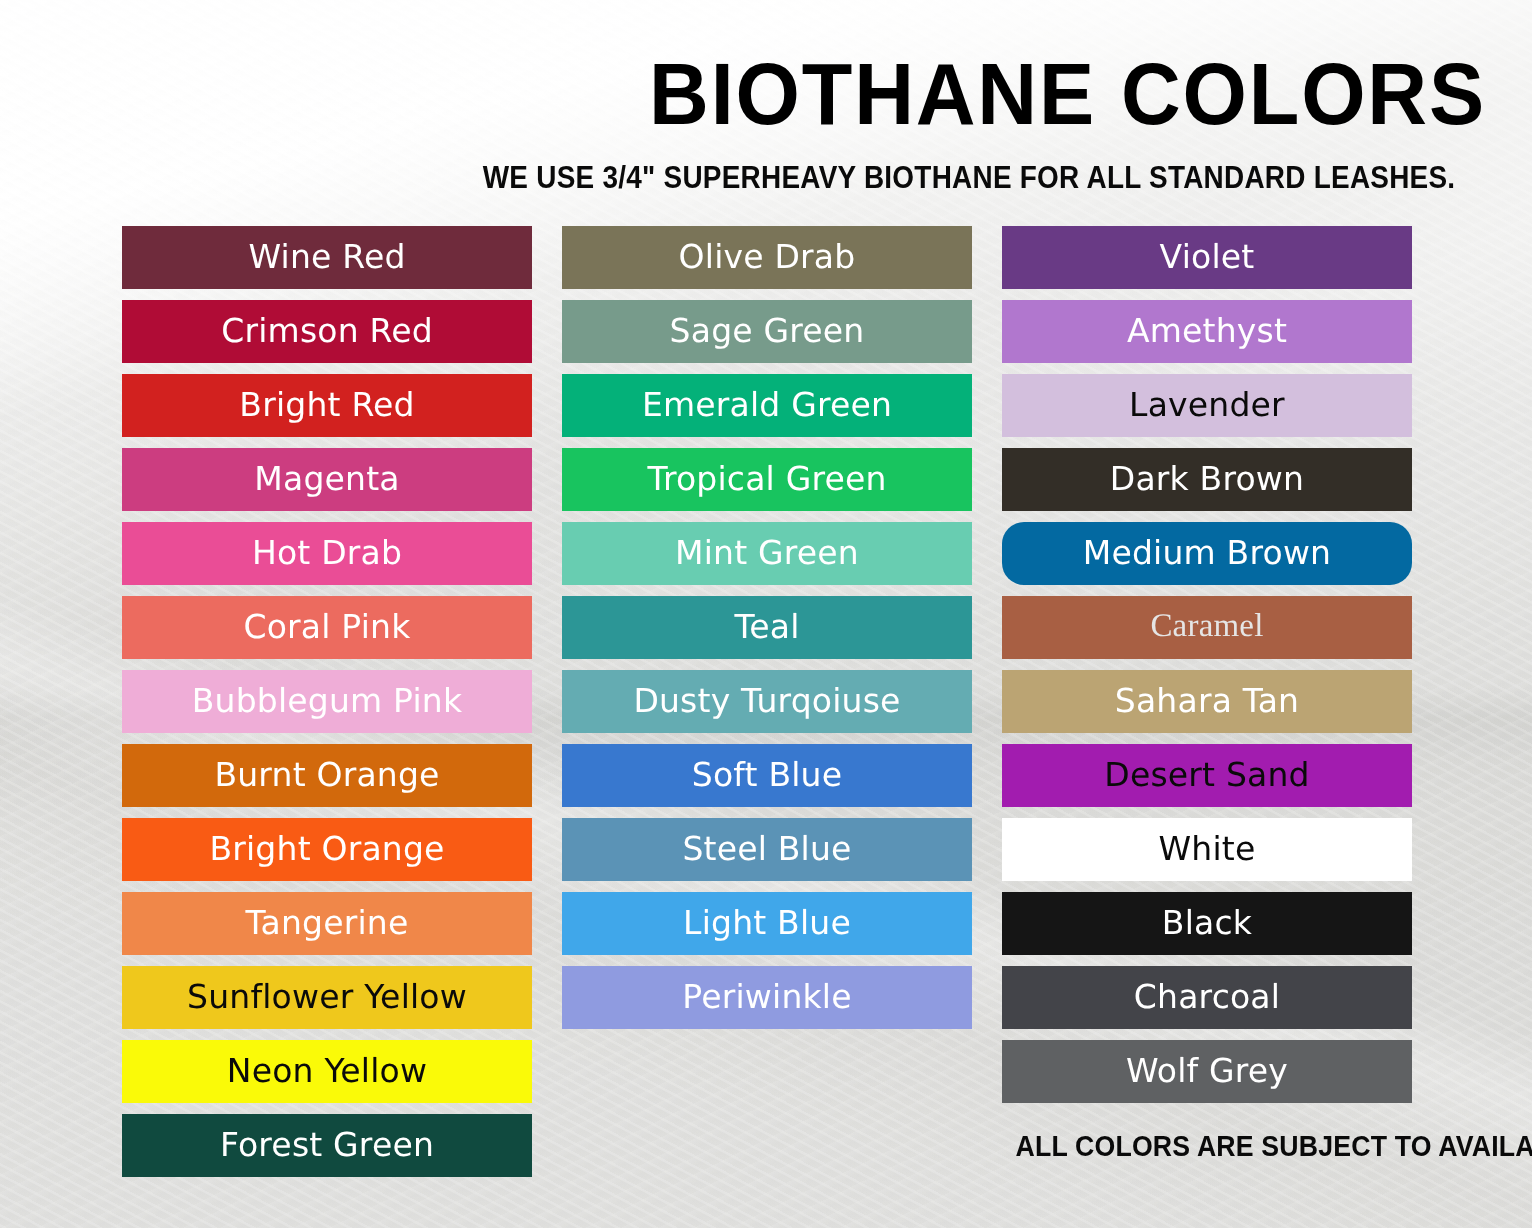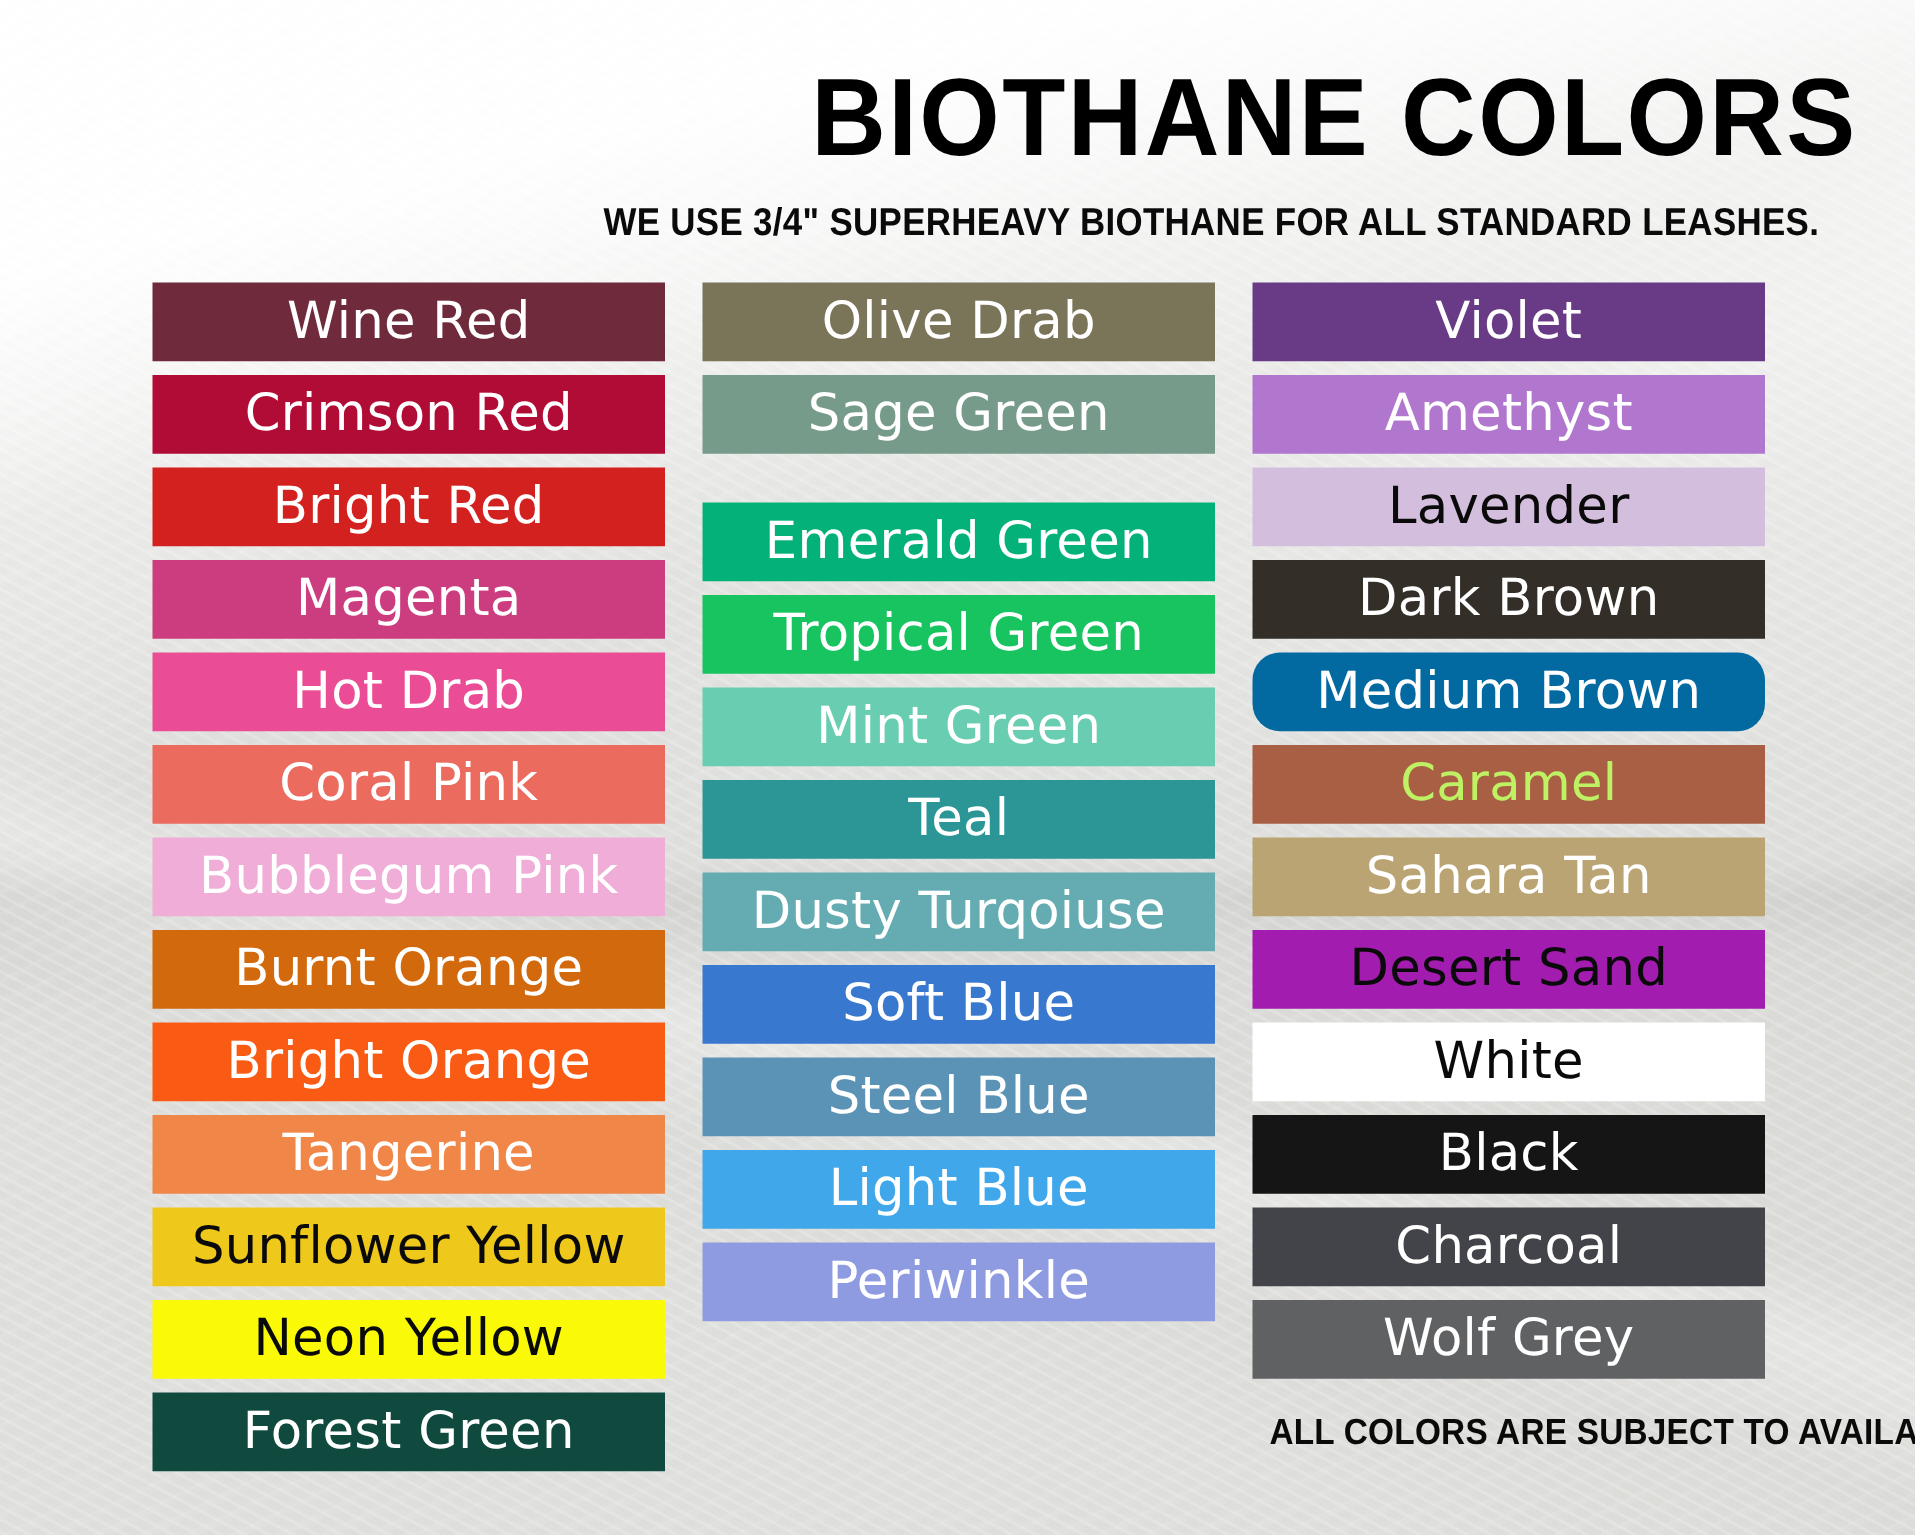--- a/index.html
+++ b/index.html
@@ -75,21 +75,21 @@
     display:flex;
     gap:30px;
   }
   .column { display:flex; flex-direction:column; gap:11px; width:410px; }
   .swatch {
     height:63px;
     display:flex;
     align-items:center;
     justify-content:center;
     font-family:"DejaVu Sans","Liberation Sans", sans-serif;
-    font-size:41px;
+    font-size:33px;
     font-weight:500;
     letter-spacing:0.2px;
     line-height:1;
     white-space:nowrap;
     text-rendering:geometricPrecision;
   }
   .swatch span { display:block; transform:translateY(-1px); }
 
   
   #footer-note {
@@ -163,21 +163,21 @@
           <span>Forest Green</span>
         </div>
       </div>
       <div class="column">
         <div class="swatch" style="background: rgb(122, 116, 88); color: rgb(255, 255, 255);">
           <span>Olive Drab</span>
         </div>
         <div class="swatch" style="background: rgb(119, 155, 139); color: rgb(255, 255, 255);">
           <span>Sage Green</span>
         </div>
-        <div class="swatch" style="background: rgb(4, 177, 121); color: rgb(255, 255, 255); margin-top: 28px;">
+        <div class="swatch" style="background: rgb(4, 177, 121); color: rgb(255, 255, 255);">
           <span>Emerald Green</span>
         </div>
         <div class="swatch" style="background: rgb(24, 196, 95); color: rgb(255, 255, 255);">
           <span>Tropical Green</span>
         </div>
         <div class="swatch" style="background: rgb(104, 205, 177); color: rgb(255, 255, 255);">
           <span>Mint Green</span>
         </div>
         <div class="swatch" style="background: rgb(44, 150, 150); color: rgb(255, 255, 255);">
           <span>Teal</span>
@@ -207,21 +207,21 @@
         </div>
         <div class="swatch" style="background: rgb(211, 191, 221); color: rgb(10, 10, 10);">
           <span>Lavender</span>
         </div>
         <div class="swatch" style="background: rgb(51, 46, 39); color: rgb(255, 255, 255); justify-content: center;">
           <span>Dark Brown</span>
         </div>
         <div class="swatch" style="background: #0369a1; color: rgb(255, 255, 255); border-radius: 22px;">
           <span>Medium Brown</span>
         </div>
-        <div class="swatch" style="background: rgb(168, 95, 67); color: #bef264;">
+        <div class="swatch" style="background: rgb(168, 95, 67); color: #e5e5e5; font-family: Liberation Serif, serif;">
           <span>Caramel</span>
         </div>
         <div class="swatch" style="background: rgb(187, 164, 115); color: rgb(255, 255, 255);">
           <span>Sahara Tan</span>
         </div>
         <div class="swatch" style="background: #a21caf; color: rgb(10, 10, 10);">
           <span>Desert Sand</span>
         </div>
         <div class="swatch" style="background: rgb(255, 255, 255); color: rgb(10, 10, 10);">
           <span>White</span>

